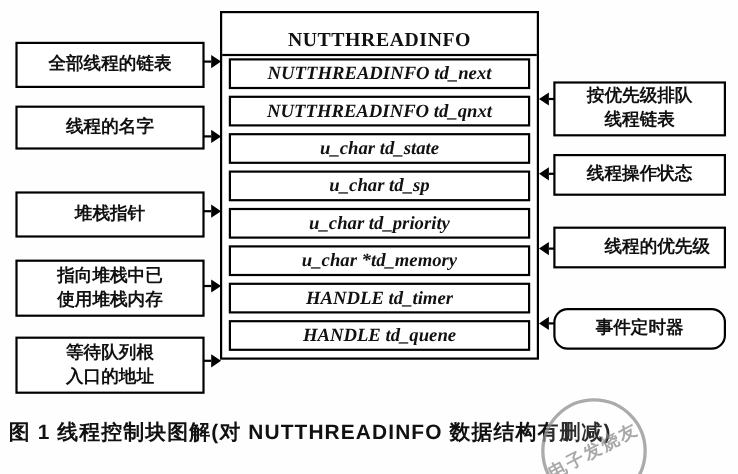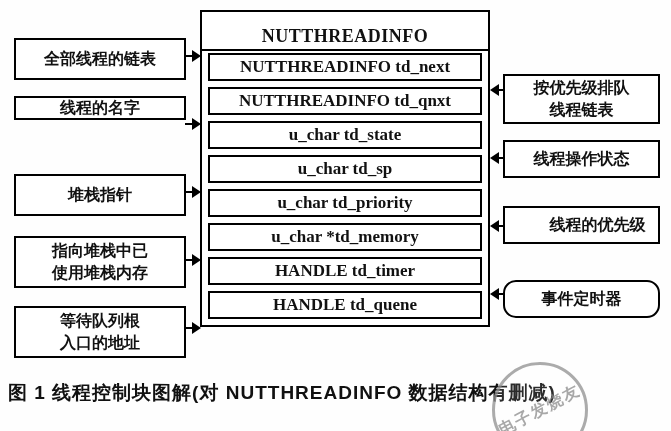--- a/index.html
+++ b/index.html
@@ -27,21 +27,21 @@
     height: 28px;
     line-height: 26px;
     text-align: center;
     font-weight: bold;
     font-size: 18px;
     letter-spacing: 0.5px;
     border-bottom: 2px solid #000;
     font-family: "Liberation Serif", serif;
     margin-top: 11px;
   }
-  .rows { padding: 2px 6px 6px 6px; }
+  .rows { padding: 2px 6px 6px 6px; font-style: italic; }
   .row {
     height: 28px;
     line-height: 24px;
     border: 2px solid #000;
     margin-bottom: 6px;
     text-align: center;
     font-weight: bold;
     font-size: 17px;
     font-family: "Liberation Serif", serif;
     background: #fff;
@@ -130,21 +130,21 @@
       <div class="row">u_char td_state</div>
       <div class="row">u_char td_sp</div>
       <div class="row">u_char td_priority</div>
       <div class="row">u_char *td_memory</div>
       <div class="row">HANDLE td_timer</div>
       <div class="row">HANDLE td_quene</div>
     </div>
   </div>
 
   <div class="note left" style="top:38px;  height:42px;">全部线程的链表</div>
-  <div class="note left" style="top:96px;  height:24px;">线程的名字</div>
+  <div class="note left" style="top:96px;  height:40px;">线程的名字</div>
   <div class="note left" style="top:174px; height:42px;">堆栈指针</div>
   <div class="note left" style="top:236px; height:52px;">指向堆栈中已
 使用堆栈内存</div>
   <div class="note left" style="top:306px; height:52px;">等待队列根
 入口的地址</div>
 
   <div class="note right" style="top:74px;  height:50px;">按优先级排队
 线程链表</div>
   <div class="note right" style="top:140px; height:38px;">线程操作状态</div>
   <div class="note right" style="top:206px; height:38px;padding-left:32px;">线程的优先级</div>

